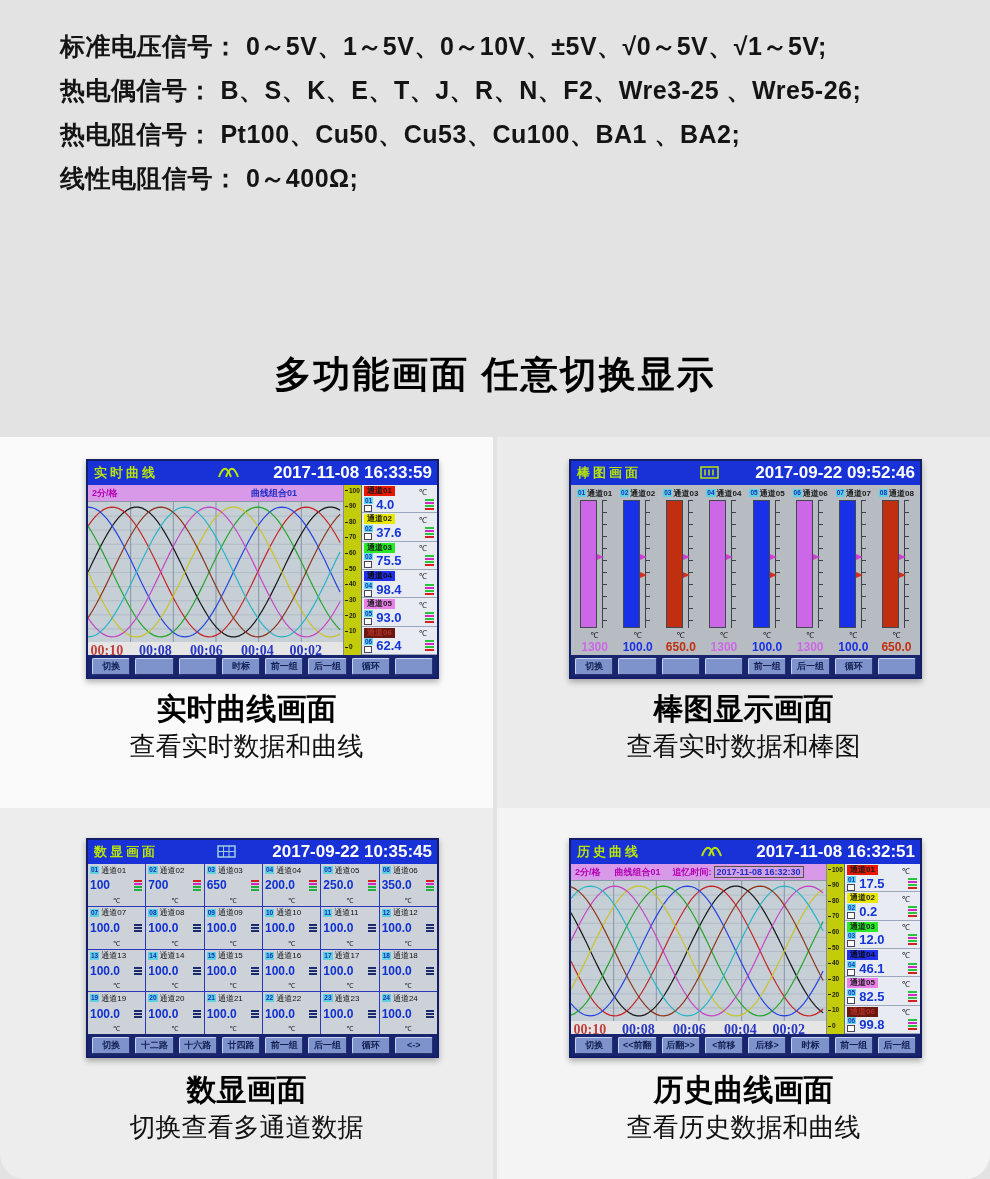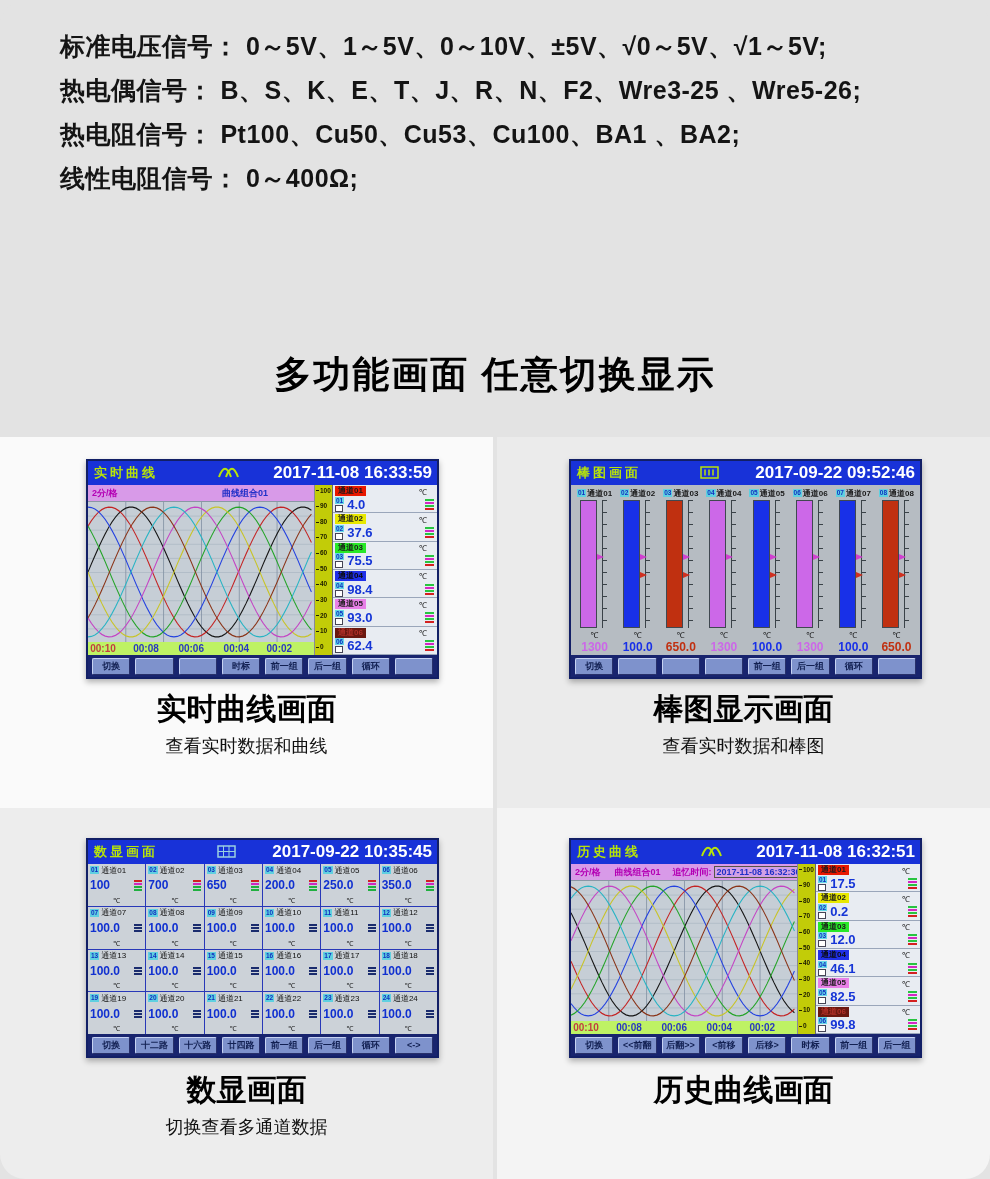--- a/index.html
+++ b/index.html
@@ -18,52 +18,52 @@
   .quad{position:absolute;width:493px;height:371px;}
   .q-tl{left:0;top:437px;background:#fafafa;}
   .q-tr{left:497px;top:437px;background:#ebebeb;}
   .q-bl{left:0;top:808px;background:#ededed;}
   .q-br{left:497px;top:808px;background:#f4f4f4;}
 
   .cap{position:absolute;left:0;right:0;text-align:center;}
   .q-tl .cap,.q-tr .cap{top:252px;}
   .q-bl .cap,.q-br .cap{top:262px;}
   .cap-title{font-size:30px;font-weight:bold;color:#000;line-height:40px;}
-  .cap-sub{font-size:18px;color:#111;line-height:34px;}
+  .cap-sub{font-size:26px;color:#111;line-height:34px;}
 
   
   .screen{position:absolute;width:349px;height:216px;border:2px solid #121f66;
           background:#c6ced6;box-shadow:0 3px 6px rgba(0,0,0,.30);
           display:flex;flex-direction:column;}
   .q-tl .screen{left:86px;top:22px;}
   .q-tr .screen{left:72px;top:22px;}
   .q-bl .screen{left:86px;top:30px;}
   .q-br .screen{left:72px;top:30px;}
 
   .titlebar{height:24px;min-height:24px;background:#1832d8;display:flex;align-items:center;position:relative;}
   .scr-title{color:#b8e408;font-size:13px;font-weight:bold;letter-spacing:3px;margin-left:6px;white-space:nowrap;}
   .logo{position:absolute;left:37%;top:4px;}
   .scr-date{margin-left:auto;color:#fff;font-size:17px;font-weight:bold;margin-right:5px;white-space:nowrap;}
 
   .scr-body{flex:1;display:flex;min-height:0;}
-  .leftcol{width:226px;display:flex;flex-direction:column;min-height:0;}
+  .leftcol{width:255px;display:flex;flex-direction:column;min-height:0;}
 
   .subbar{height:16px;min-height:16px;background:#d89ae8;display:flex;align-items:center;
           font-size:9px;font-weight:bold;white-space:nowrap;}
   .sb-per{color:#b400b4;margin-left:4px;}
   .sb-group-rt{color:#2030c8;margin-left:auto;margin-right:46px;}
   .sb-group-h{color:#b400b4;margin-left:14px;}
   .sb-recall{color:#b400b4;margin-left:12px;}
   .sb-rtime{border:1px solid #554;background:#d2a0e4;color:#2030c8;padding:0 2px;margin-left:2px;font-size:9px;}
 
   .plotwrap{flex:1;position:relative;background:#c6ced6;border-top:1px solid #8a96a4;min-height:0;}
   .plotwrap svg{position:absolute;left:0;top:0;width:100%;height:100%;}
 
-  .timestrip{height:13px;min-height:13px;background:#bef264;position:relative;
-             font-size:10px;font-weight:bold;}
+  .timestrip{height:13px;min-height:13px;background:#e5e5e5;position:relative;
+             font-size:14px;font-weight:bold;font-family:Liberation Serif, serif;}
   .tlabel{position:absolute;top:1px;color:#2838c0;}
   .tlabel.first{color:#c04040;}
 
   .scale{width:17px;min-width:17px;background:#c2cc08;position:relative;border-left:1px solid #889;}
   .tick{position:absolute;left:1px;font-size:6.5px;line-height:6px;color:#202000;font-weight:bold;white-space:nowrap;}
   .tick::before{content:"";display:inline-block;width:3px;height:1px;background:#202000;vertical-align:middle;margin-right:1px;}
 
   .chcol{flex:1;display:flex;flex-direction:column;background:#dfe4ea;border-left:1px solid #667;min-width:0;}
   .chblock{flex:1;background:#e8ecf2;border-bottom:1px solid #9aa6ba;padding:1px 2px 0 2px;
            display:flex;flex-direction:column;min-height:0;overflow:hidden;}
@@ -1049,16 +1049,17 @@
           <div class="sbtn">后翻&gt;&gt;</div>
           <div class="sbtn">&lt;前移</div>
           <div class="sbtn">后移&gt;</div>
           <div class="sbtn">时标</div>
           <div class="sbtn">前一组</div>
           <div class="sbtn">后一组</div>
         </div>
       </div>
     <div class="cap">
       <div class="cap-title">历史曲线画面</div>
+      <div class="cap-sub">查看历史数据和曲线</div>
     </div>
   </div>
 
 </div>
 
 </body></html>

